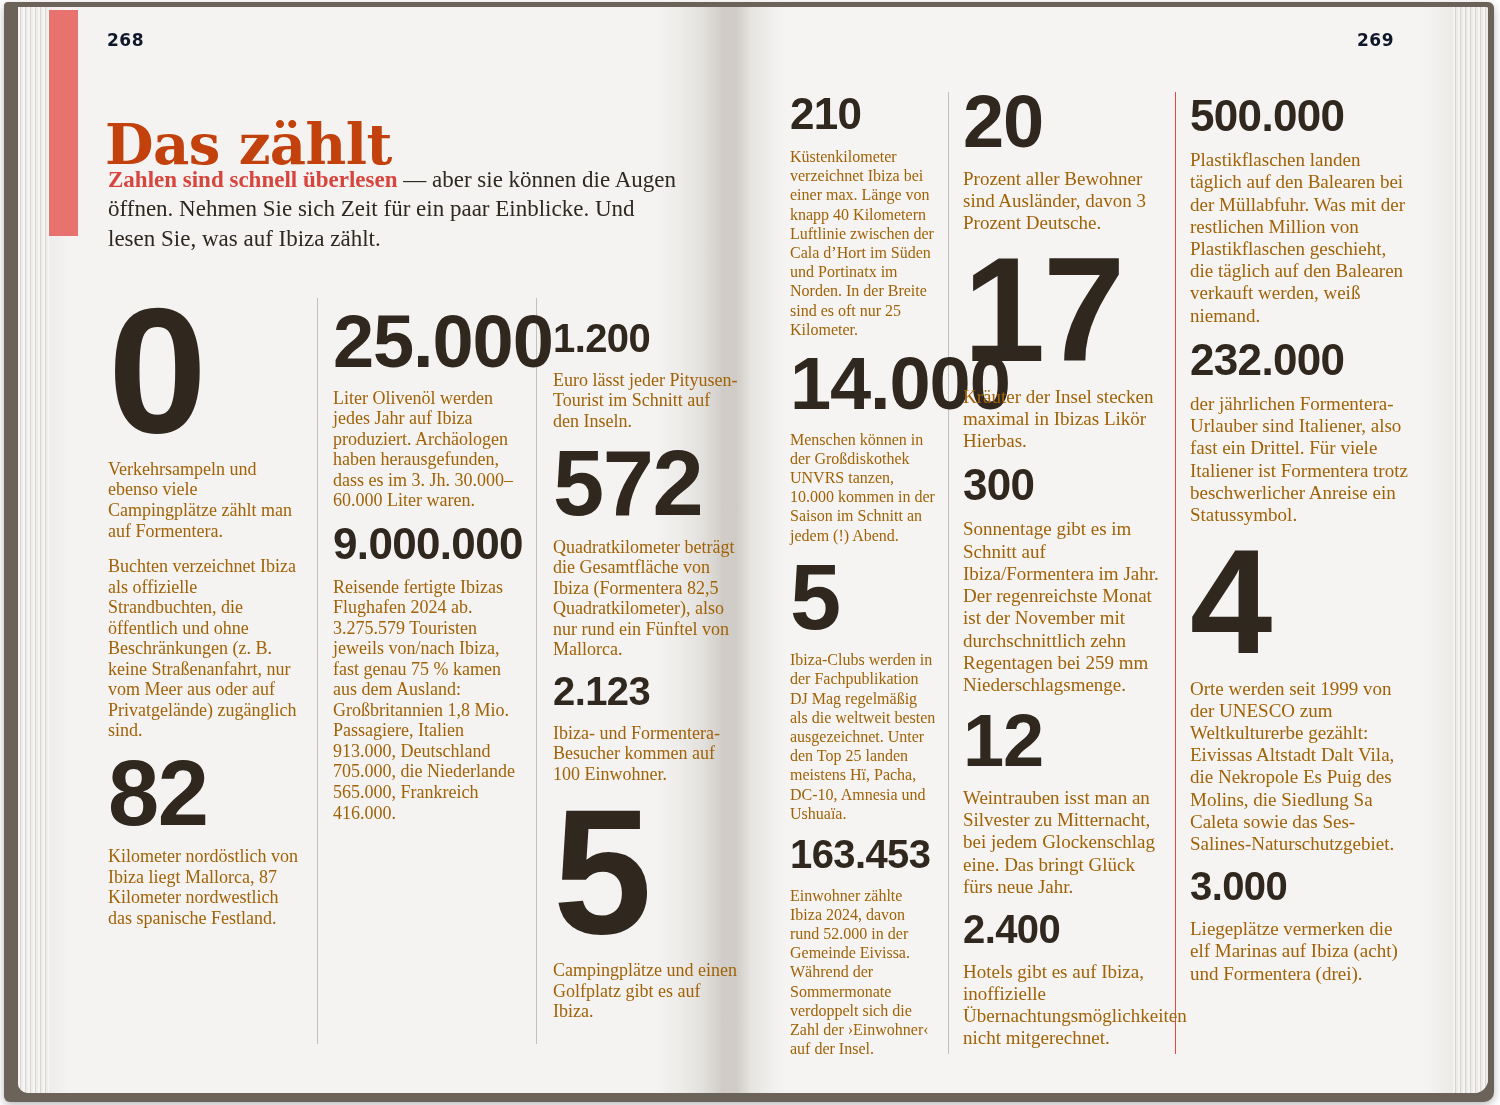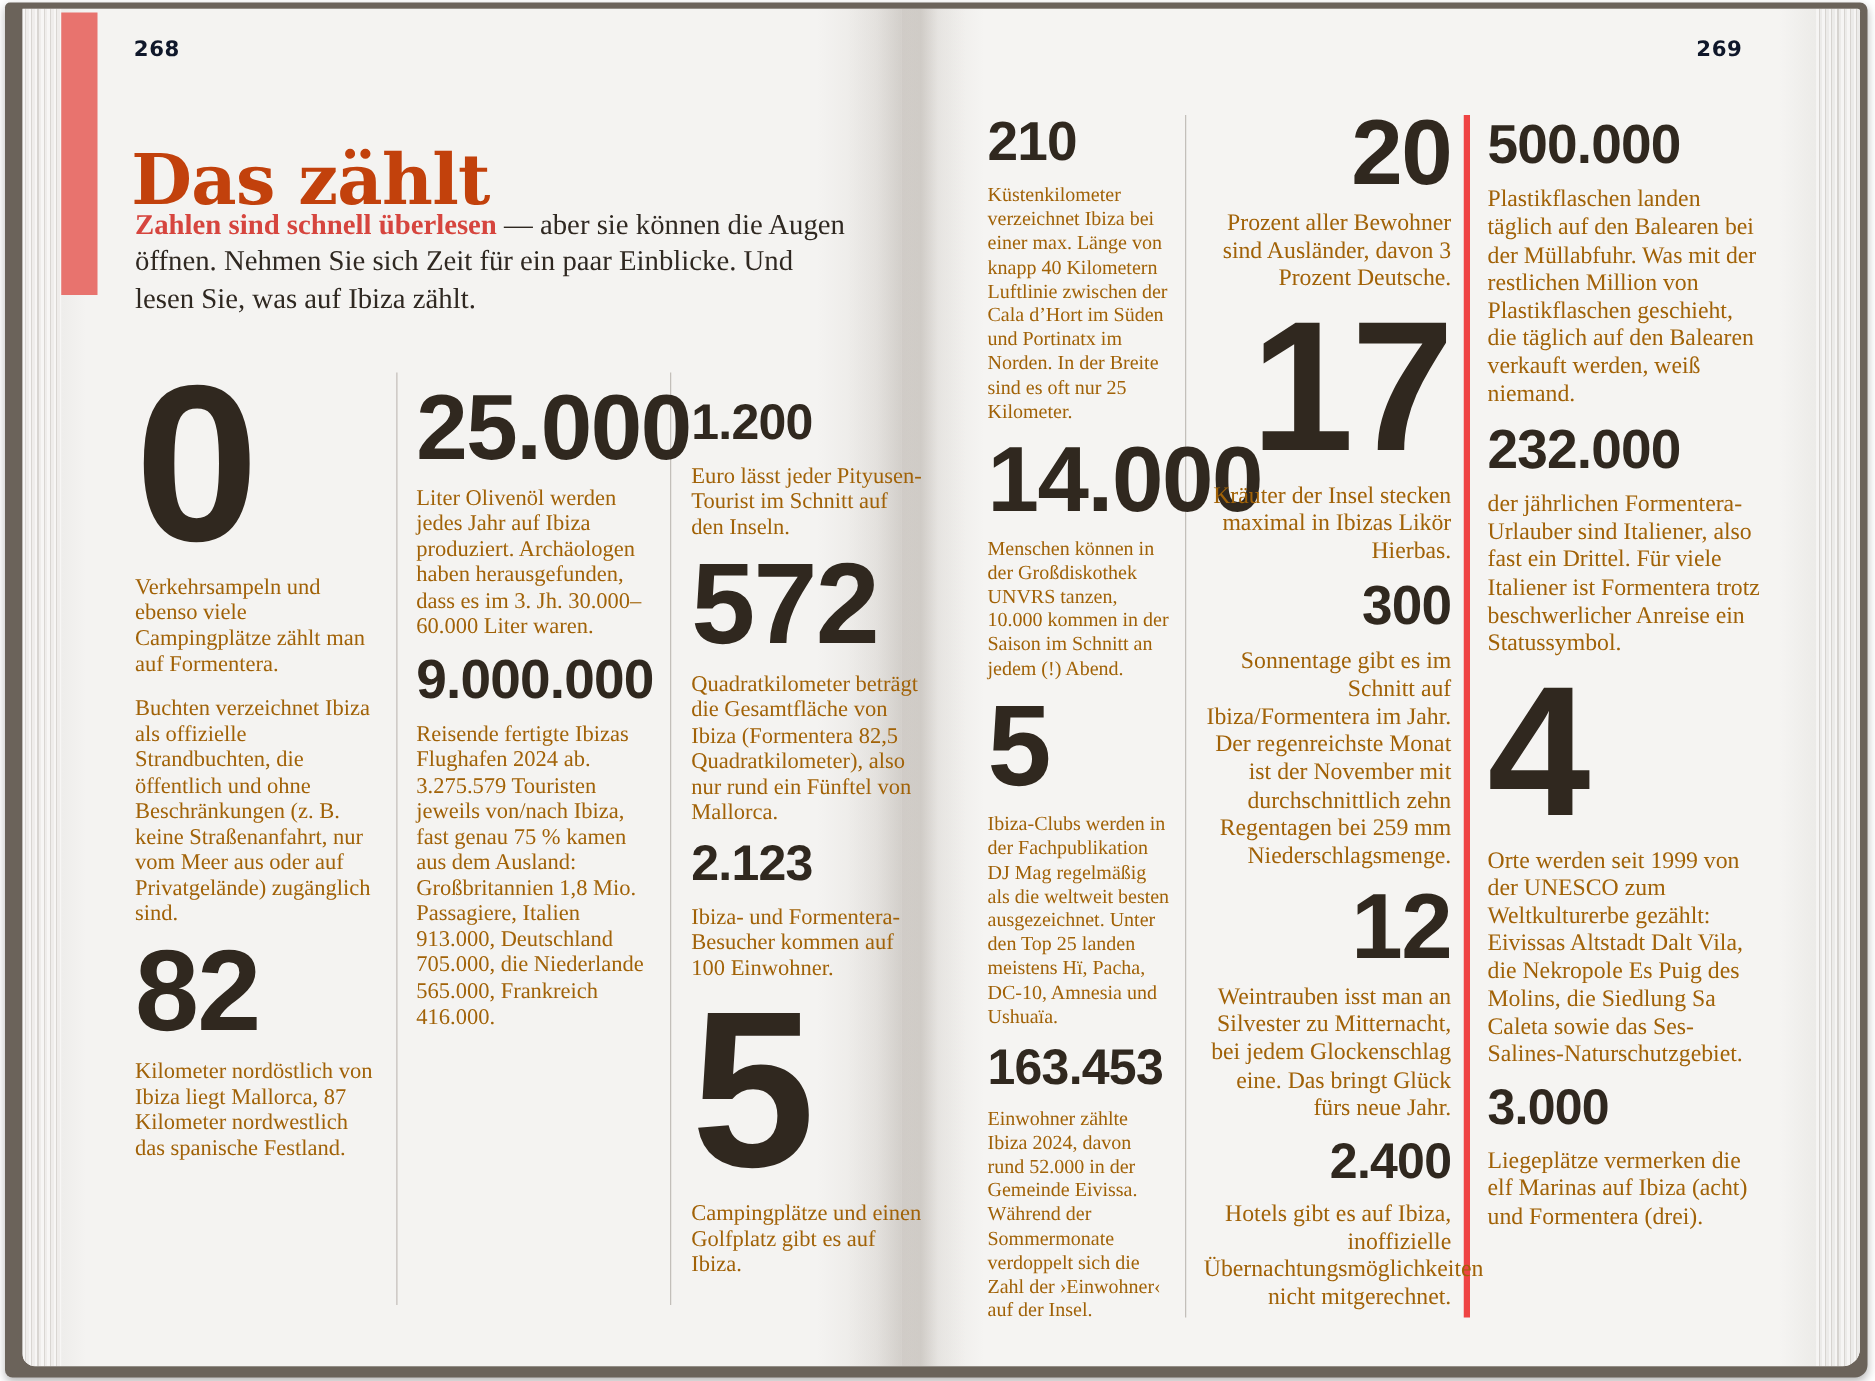--- a/index.html
+++ b/index.html
@@ -39,21 +39,21 @@
 
   
   .stats{position:absolute;display:flex;align-items:stretch;}
   #stats-left{left:108px;top:298px;width:632px;height:746px;}
   #stats-right{left:790px;top:92px;width:618px;height:962px;}
   .col{box-sizing:border-box;}
   #stats-left .col1{width:210px;padding-right:14px;border-right:1px solid #c3bfba;}
   #stats-left .col2{width:219px;padding:14px 12px 0 15px;border-right:1px solid #c3bfba;}
   #stats-left .col3{width:203px;padding:24px 0 0 16px;}
   #stats-right .col1{width:159px;padding:4px 12px 0 0;border-right:1px solid #c3bfba;}
-  #stats-right .col2{width:227px;padding:0 10px 0 14px;border-right:5px solid #ef4444;text-align:right;}
+  #stats-right .col2{width:227px;padding:0 10px 0 14px;border-right:1px solid #ef4444;}
   #stats-right .col3{width:232px;padding:6px 0 0 14px;}
 
   .stat{margin-bottom:10px;}
   .num{font-family:Liberation Sans, sans-serif;font-weight:700;line-height:.82;
        letter-spacing:-0.015em;color:#30281f;margin-bottom:15px;}
   .n-xs{font-size:40px;}  .n-s{font-size:44px;}  .n-m{font-size:74px;}
   .n-l{font-size:92px;}   .n-xl{font-size:100px;}.n-xxl{font-size:148px;}
   .n-huge{font-size:178px;}
   .cap{margin:0 0 15px 0;font-size:18px;line-height:1.14;color:#a16207;}
   #stats-right .col2 .cap,#stats-right .col3 .cap{font-size:19px;line-height:1.17;}

